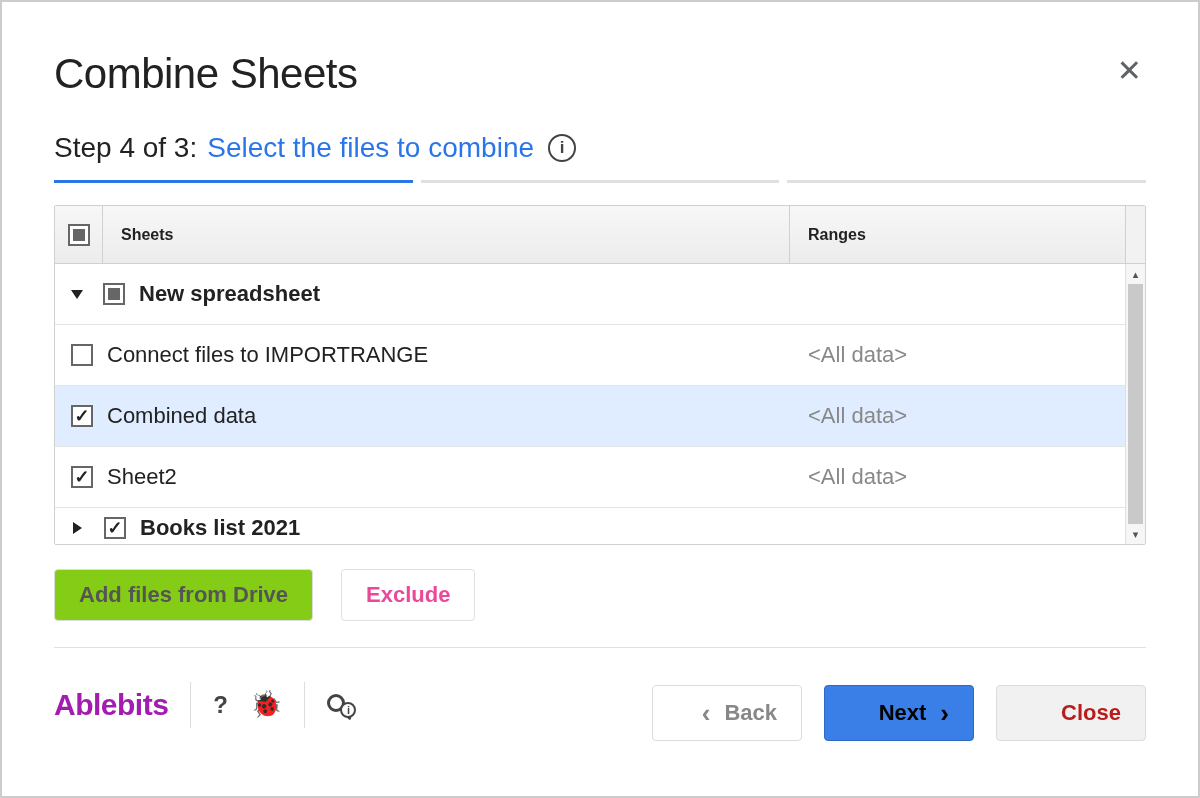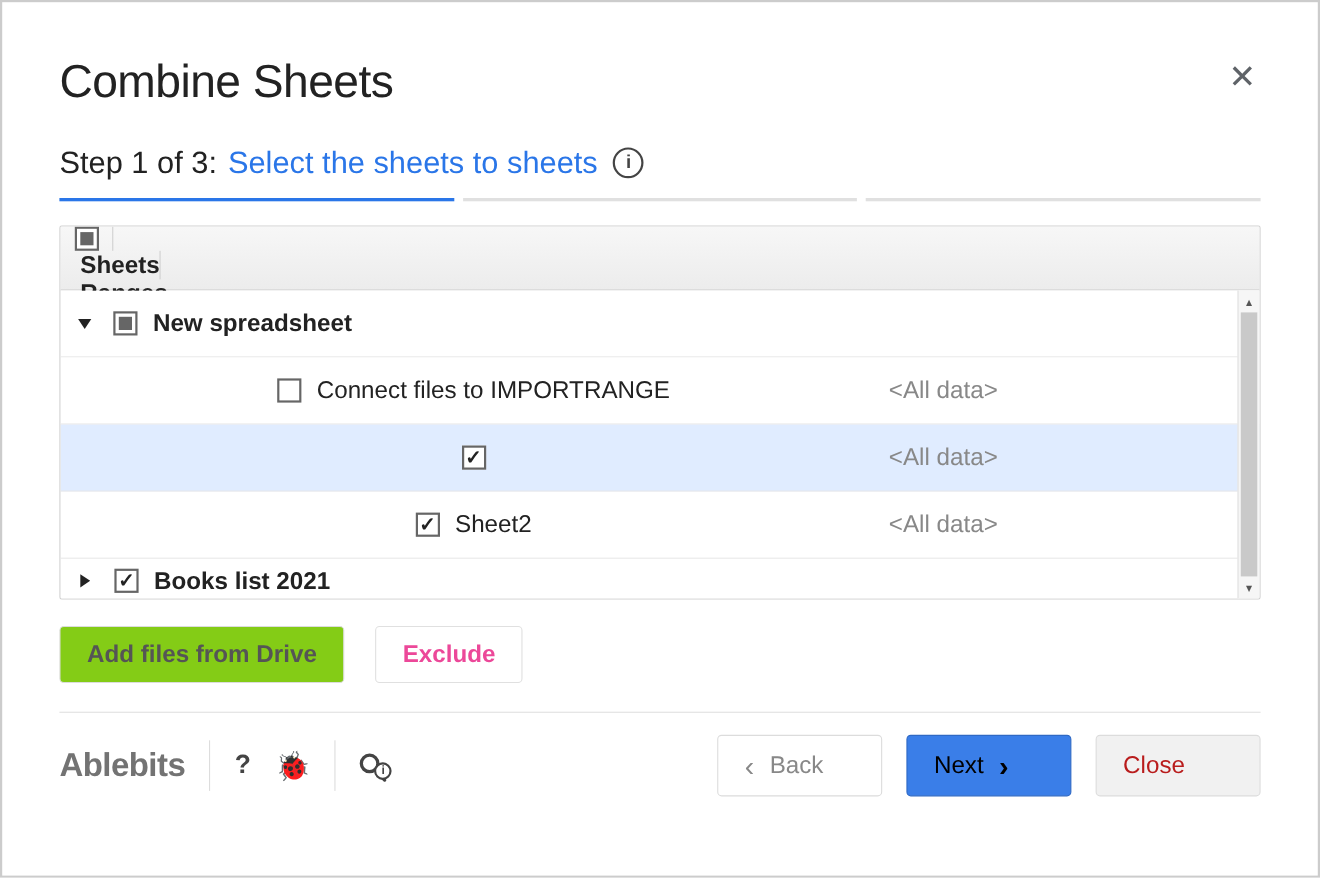--- a/index.html
+++ b/index.html
@@ -60,24 +60,23 @@
     border:1px solid #d0d0d0;
     border-radius:2px;
     overflow:hidden;
     position:relative;
   }
   .thead {
     display:flex;
     background:linear-gradient(#f7f7f7,#ececec);
     border-bottom:1px solid #d0d0d0;
     height:58px;
-    align-items:flex-start;
+    align-items:flex-end;
     font-weight:700;
-    font-size:22px;
-    flex-direction:column;
+    font-size:16px;
   }
   .col-check { width:48px; display:flex; align-items:center; justify-content:center; border-right:1px solid #d0d0d0; height:100%; }
   .col-sheets { flex:1; padding-left:18px; border-right:1px solid #d0d0d0; height:100%; display:flex; align-items:center;}
   .col-ranges { width:335px; padding-left:18px; height:100%; display:flex; align-items:center;}
   .scrollhead-corner { width:20px; background:#f2f2f2; border-left:1px solid #d0d0d0; height:100%; }
 
   .tbody {
     height:280px;
     overflow:hidden;
     font-size:22px;
@@ -99,21 +98,21 @@
     width:0; height:0; display:inline-block;
     border-left:6px solid transparent; border-right:6px solid transparent;
     border-top:9px solid #222;
     margin:0 6px 0 0;
   }
   .tri.right {
     border-top:6px solid transparent; border-bottom:6px solid transparent;
     border-left:9px solid #222; border-right:none;
     margin:0 8px 0 2px;
   }
-  .indent-1 { padding-left:72px;justify-content:center; }
+  .indent-1 { padding-left:72px; }
   .grp-name { font-weight:700;text-align:right; }
 
   
   .cb {
     width:22px; height:22px; border:2px solid #666; background:#fff;
     display:inline-flex; align-items:center; justify-content:center;
     font-size:16px; line-height:1;
   }
   .cb.indet::after {
     content:""; display:block; width:12px; height:12px; background:#666;
@@ -163,27 +162,27 @@
     margin-top:26px; height:1px; background:#e0e0e0;
   }
   .footer {
     margin-top:20px;
     display:flex; align-items:center; justify-content:space-between;
   }
   .foot-left {
     display:flex; align-items:center; gap:22px;
   }
   .brand {
-    font-size:30px; font-weight:700; letter-spacing:-0.5px; color:#737373;
+    font-size:30px; font-weight:700; letter-spacing:-0.5px; color:#a21caf;
   }
   .vdiv { width:1px; height:46px; background:#ddd; }
   .foot-icon { font-size:24px; color:#444; cursor:pointer; font-weight:700; }
   .foot-icon.small { font-size:22px; }
   .foot-right { display:flex; gap:22px; }
-  .btn-wide { min-width:150px; justify-content:flex-start; font-weight:400; }
+  .btn-wide { min-width:150px; justify-content:flex-end; font-weight:700;margin-top:17px; }
   .btn-white { background:#fff; border-color:#dcdcdc; color:#888; }
   .btn-blue { background:#3a7ee8; border:1px solid #2f69c4; color:#000000; }
   .btn-lightgray { background:#f1f1f1; border-color:#dcdcdc; color:#b91c1c; }
 
   .arrow-left::before { content:"‹"; font-size:26px; margin-right:6px;}
   .arrow-right::after { content:"›"; font-size:26px; margin-left:6px; font-weight:700;}
 
   
   .mag-wrap { position:relative; display:inline-block; }
   .mag {
@@ -208,22 +207,22 @@
 <body>
 
 <div class="frame">
 
   <div class="dlg-header">
     <h1 class="dlg-title">Combine Sheets</h1>
     <div class="close-x">✕</div>
   </div>
 
   <div class="step-line">
-    <span class="step-prefix">Step 1 of 3:</span>
-    <span class="step-sub">Select the sheets to sheets</span>
+    <span class="step-prefix">Step 4 of 3:</span>
+    <span class="step-sub">Select the files to combine</span>
     <span class="info-icon">i</span>
   </div>
 
   <div class="progress">
     <div class="seg active"></div>
     <div class="seg"></div>
     <div class="seg"></div>
   </div>
 
   <div class="table-wrap">
@@ -253,20 +252,21 @@
           <span class="cb"></span>
           <span>Connect files to IMPORTRANGE</span>
         </div>
         <div class="cell-ranges">&lt;All data&gt;</div>
         <div class="row-scroll-gutter"></div>
       </div>
 
       <div class="row selected">
         <div class="cell-sheets indent-1">
           <span class="cb checked"></span>
+          <span>Combined data</span>
         </div>
         <div class="cell-ranges">&lt;All data&gt;</div>
         <div class="row-scroll-gutter"></div>
       </div>
 
       <div class="row">
         <div class="cell-sheets indent-1">
           <span class="cb checked"></span>
           <span>Sheet2</span>
         </div>

